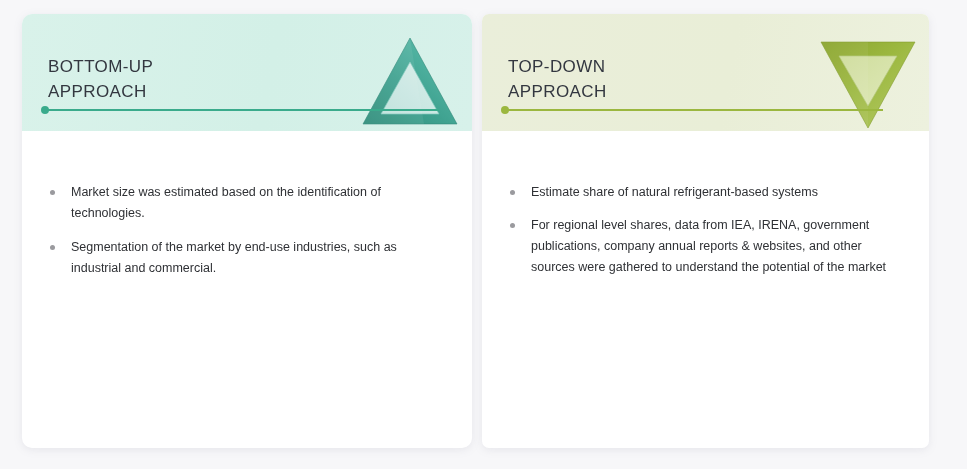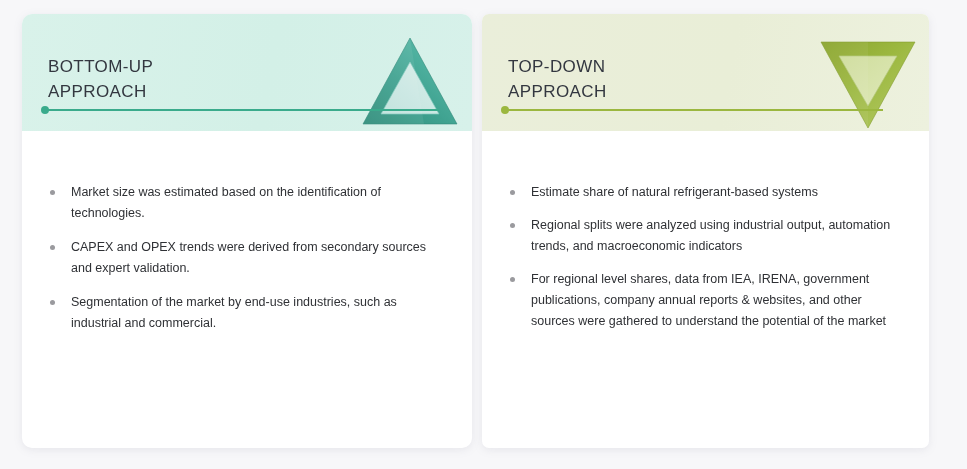--- a/index.html
+++ b/index.html
@@ -154,21 +154,20 @@
 
       <div class="rule">
         <span class="dot"></span>
         <span class="line"></span>
       </div>
     </div>
 
     <div class="card-body">
       <ul class="bullets">
         <li>Market size was estimated based on the identification of technologies.</li>
-        <li>CAPEX and OPEX trends were derived from secondary sources and expert validation.</li>
         <li>Segmentation of the market by end-use industries, such as industrial and commercial.</li>
       </ul>
     </div>
   </div>
 
   <div class="card card-right">
     <div class="card-header">
       <h2 class="card-title">TOP-DOWN
 APPROACH</h2>
 
@@ -195,19 +194,18 @@
 
       <div class="rule">
         <span class="dot"></span>
         <span class="line"></span>
       </div>
     </div>
 
     <div class="card-body">
       <ul class="bullets">
         <li>Estimate share of natural refrigerant-based systems</li>
-        <li>Regional splits were analyzed using industrial output, automation trends, and macroeconomic indicators</li>
         <li>For regional level shares, data from IEA, IRENA,  government publications, company annual reports &amp; websites, and other sources were gathered to understand the potential of the market</li>
       </ul>
     </div>
   </div>
 
 </div>
 
 </body></html>

